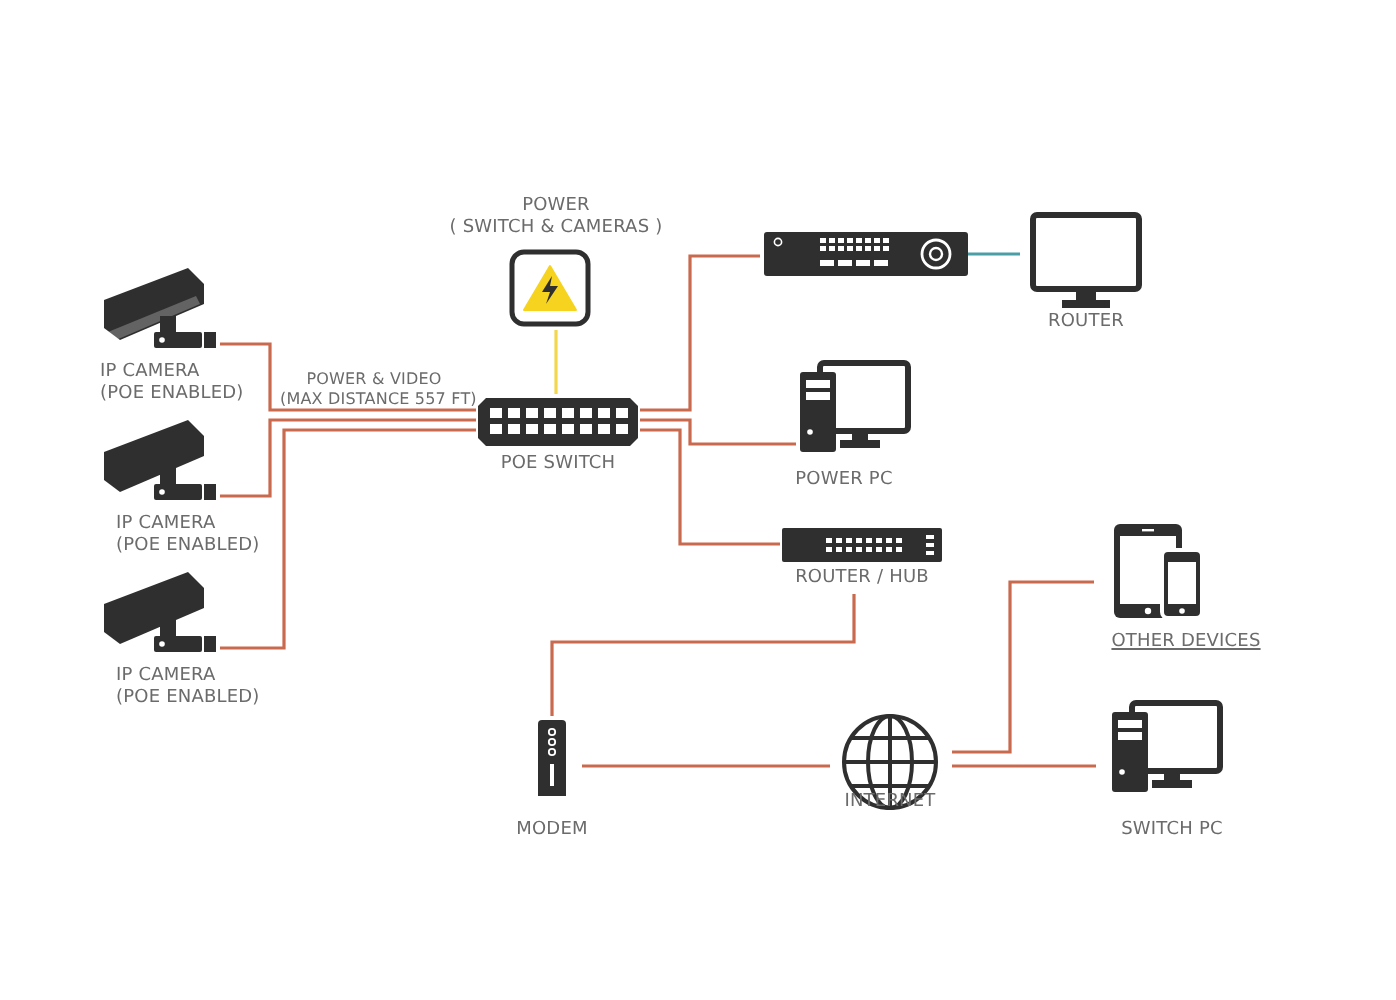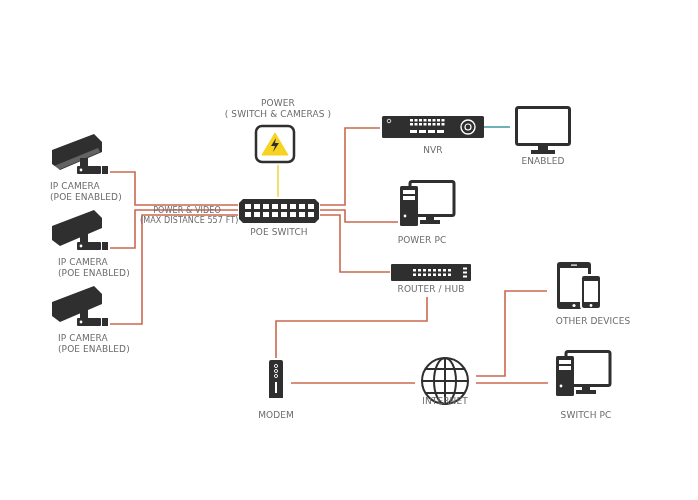--- a/index.html
+++ b/index.html
@@ -201,35 +201,34 @@
 </div>
 <div class="lbl" style="left: 58px; top: 257px; text-align: left; color: rgb(107, 107, 107);">
   <div>IP CAMERA</div>
   <div>(POE ENABLED)</div>
 </div>
 <div class="lbl" style="left: 58px; top: 333px; text-align: left; color: rgb(107, 107, 107);">
   <div>IP CAMERA</div>
   <div>(POE ENABLED)</div>
 </div>
 
-<div class="lbl" style="left: 140px; top: 185px; font-size: 8px; line-height: 10px; width: 94px; color: rgb(107, 107, 107); margin-top: 21px;">
+<div class="lbl" style="left: 140px; top: 185px; font-size: 8px; line-height: 10px; width: 94px; color: rgb(107, 107, 107);">
   <div>POWER &amp; VIDEO</div>
   <div>(MAX DISTANCE 557 FT)</div>
 </div>
 
 <div class="lbl" style="left: 215px; top: 98px; width: 126px; color: rgb(107, 107, 107);">
   <div>POWER</div>
   <div>( SWITCH &amp; CAMERAS )</div>
 </div>
 
 <div class="lbl" style="left: 238px; top: 227px; width: 82px; color: rgb(107, 107, 107);">POE SWITCH</div>
 
 <div class="lbl" style="left: 358px; top: 145px; width: 150px; color: rgb(107, 107, 107);">
-  <div>NVR</div>
-</div>
-
-<div class="lbl" style="left: 510px; top: 156px; width: 66px; color: rgb(107, 107, 107);">ENABLED</div>
+</div>
+
+<div class="lbl" style="left: 510px; top: 156px; width: 66px; color: rgb(107, 107, 107);">ROUTER</div>
 <div class="lbl" style="left: 390px; top: 235px; width: 64px; color: rgb(107, 107, 107);">POWER PC</div>
 <div class="lbl" style="left: 389px; top: 284px; width: 84px; color: rgb(107, 107, 107);">ROUTER / HUB</div>
 <div class="lbl" style="left: 250px; top: 410px; width: 52px; color: rgb(107, 107, 107);">MODEM</div>
 <div class="lbl" style="left: 415px; top: 396px; width: 60px; color: rgb(107, 107, 107);">INTERNET</div>
-<div class="lbl" style="left: 548px; top: 316px; width: 90px; color: rgb(107, 107, 107);">OTHER DEVICES</div>
+<div class="lbl" style="left: 548px; top: 316px; width: 90px; color: rgb(107, 107, 107); text-decoration: underline;">OTHER DEVICES</div>
 <div class="lbl" style="left: 548px; top: 410px; width: 76px; color: rgb(107, 107, 107);">SWITCH PC</div>
 
 </body></html>

